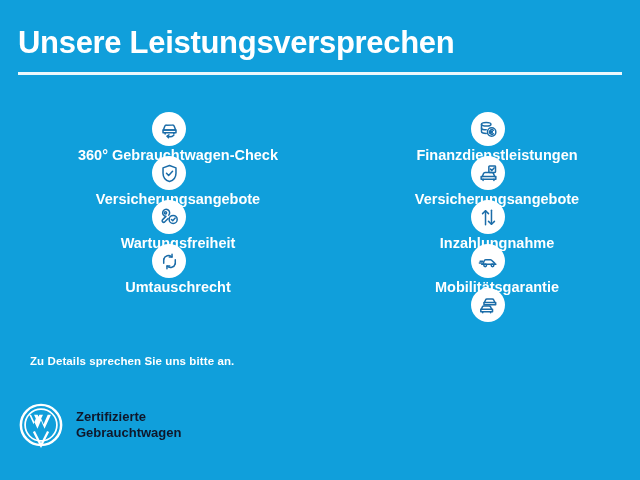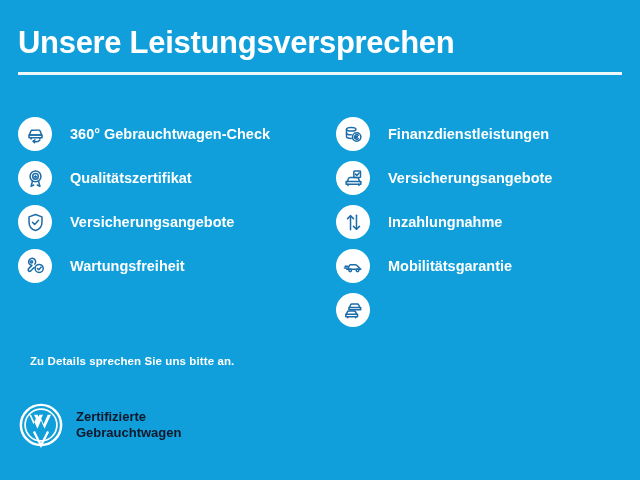--- a/index.html
+++ b/index.html
@@ -71,20 +71,21 @@
   .col-right {
     width: 320px;
     padding-left: 16px;
     box-sizing: border-box;
   }
 
   .row {
     display: flex;
     align-items: center;
     height: 44px;
+    flex-direction: column;
   }
   .badge {
     flex: 0 0 auto;
     width: 34px;
     height: 34px;
     border-radius: 50%;
     background: #ffffff;
     display: flex;
     align-items: center;
     justify-content: center;
@@ -175,34 +176,20 @@
             <path d="M5 12.5h14l-1.6-4.2a2 2 0 0 0-1.9-1.3H8.5a2 2 0 0 0-1.9 1.3L5 12.5z"></path>
             <path d="M4.6 12.5h14.8v3.1H4.6z"></path>
             <path d="M7 15.6v1.4M17 15.6v1.4"></path>
             <path d="M9.5 19.6a6.6 6.6 0 0 0 7.4-1.1"></path>
             <path d="M11.4 18.1 9.2 19.7l1.7 1.8"></path>
           </svg>
         </span>
         <span class="label">360° Gebrauchtwagen-Check</span>
       </div>
 
-      <div class="row">
-        <span class="badge">
-          <circle cx="12" cy="10" r="6.1">
-          <svg viewBox="0 0 24 24" aria-hidden="true">
-            <circle cx="12" cy="9.6" r="6.2"></circle>
-            <circle cx="12" cy="9.6" r="3.2"></circle>
-            <path d="m12 7.6.8 1.6 1.7.2-1.3 1.2.4 1.7-1.6-.9-1.6.9.4-1.7-1.3-1.2 1.7-.2z" class="solid"></path>
-            <path d="M8.6 14.9 6.9 21l3.1-1.6"></path>
-            <path d="M15.4 14.9 17.1 21 14 19.4"></path>
-          </svg>
-        </circle>
-          </span>
-        <span class="label">Qualitätszertifikat</span>
-      </div>
 
       <div class="row">
         <span class="badge">
           <svg viewBox="0 0 24 24" aria-hidden="true">
             <path d="M12 2.8 4.6 5.6v6.1c0 4.4 3.1 8.2 7.4 9.5 4.3-1.3 7.4-5.1 7.4-9.5V5.6z"></path>
             <path d="m8.6 11.8 2.4 2.5 4.5-4.8"></path>
           </svg>
         </span>
         <span class="label">Versicherungsangebote</span>
       </div>
@@ -212,20 +199,32 @@
           <svg viewBox="0 0 24 24" aria-hidden="true">
             <path d="M11.2 9.3a4 4 0 1 0-3.3 1.4l-4 4a1.8 1.8 0 0 0 2.5 2.5l4-4"></path>
             <circle cx="7.4" cy="6.7" r="1.3"></circle>
             <circle cx="16.2" cy="14.2" r="4.6"></circle>
             <path d="m14.2 14.2 1.5 1.5 2.8-3"></path>
           </svg>
         </span>
         <span class="label">Wartungsfreiheit</span>
       </div>
 
+      <div class="row">
+        <span class="badge">
+          <svg viewBox="0 0 24 24" aria-hidden="true">
+            <path d="M5.4 9.4a5.6 5.6 0 0 1 9.4-2.6"></path>
+            <path d="M14.9 3.7v3.2h-3.2"></path>
+            <path d="M18.6 14.6a5.6 5.6 0 0 1-9.4 2.6"></path>
+            <path d="M9.1 20.3v-3.2h3.2"></path>
+            <path d="M5.4 9.4v4.6M18.6 14.6V10"></path>
+          </svg>
+        </span>
+        <span class="label">Umtauschrecht</span>
+      </div>
 
     </div>
 
     <div class="col col-right">
 
       <div class="row">
         <span class="badge">
           <svg viewBox="0 0 24 24" aria-hidden="true">
             <ellipse cx="9.4" cy="6" rx="5.4" ry="2.1"></ellipse>
             <path d="M4 6v8.4c0 1.2 2.4 2.1 5.4 2.1"></path>

